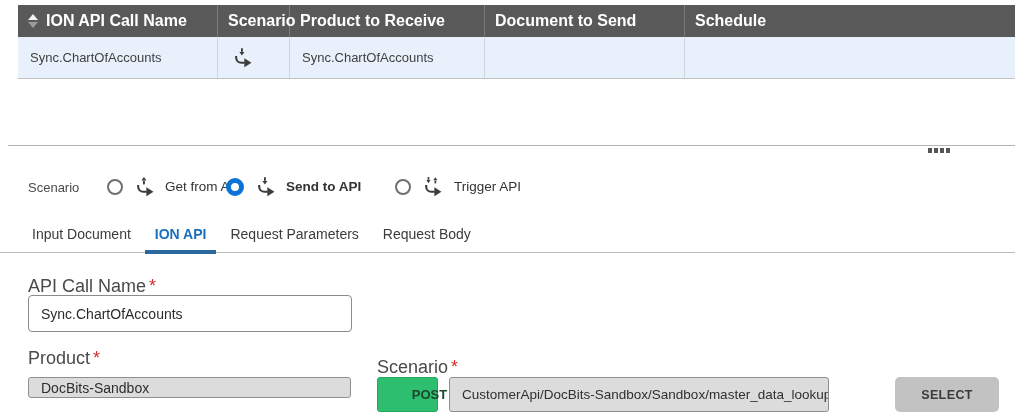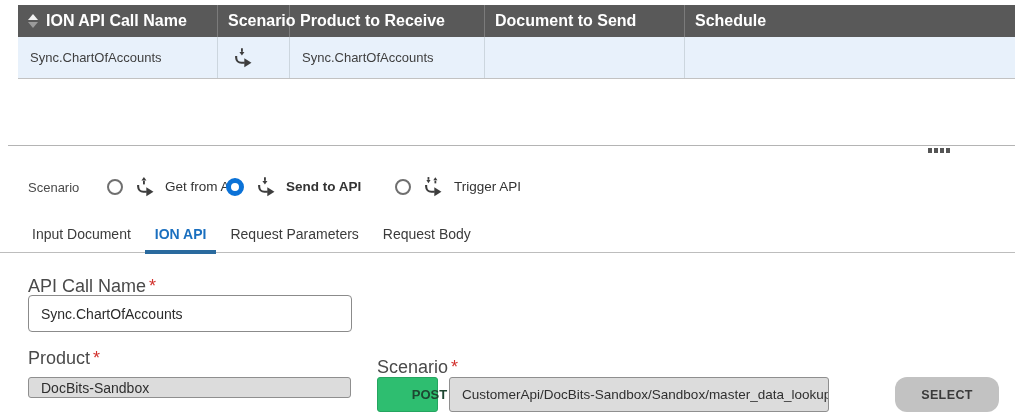--- a/index.html
+++ b/index.html
@@ -53,21 +53,21 @@
     border:1px solid #8b8b8b;border-radius:4px;background:#fff;padding:0 12px;outline:none;}
   .inp-api{left:28px;top:295px;width:324px;height:37px;}
   .inp-disabled{background:#dcdcdc;border:1px solid #8f8f8f;border-radius:3px;color:#2f2f2f;}
   .inp-product{left:28px;top:377px;width:323px;height:21px;font-size:14px;}
   .inp-endpoint{left:449px;top:377px;width:380px;height:35px;font-size:13.5px;display:flex;align-items:center;
     overflow:hidden;white-space:nowrap;}
   .post-badge{position:absolute;left:377px;top:377px;width:61px;height:35px;background:#2ebe70;
     border:1px solid #25a560;border-radius:3px;color:#1d4631;font-size:13px;font-weight:bold;
     display:flex;align-items:center;justify-content:center;box-sizing:border-box;padding-left:44px;}
   .select-btn{position:absolute;left:895px;top:377px;width:104px;height:35px;background:#c2c2c2;border:none;
-    border-radius:12px;color:#3a3a3a;font-family:inherit;font-size:12.5px;font-weight:bold;letter-spacing:.4px;cursor:pointer;}
+    border-radius:5px;color:#3a3a3a;font-family:inherit;font-size:12.5px;font-weight:bold;letter-spacing:.4px;cursor:pointer;}
 
   .api-icon{stroke:#3d3d3d;fill:none;stroke-width:2;}
   .api-icon .head{fill:#3d3d3d;stroke:none;}
 </style>
 </head>
 <body>
 
 <div class="stage">
 
   <div class="grid">

